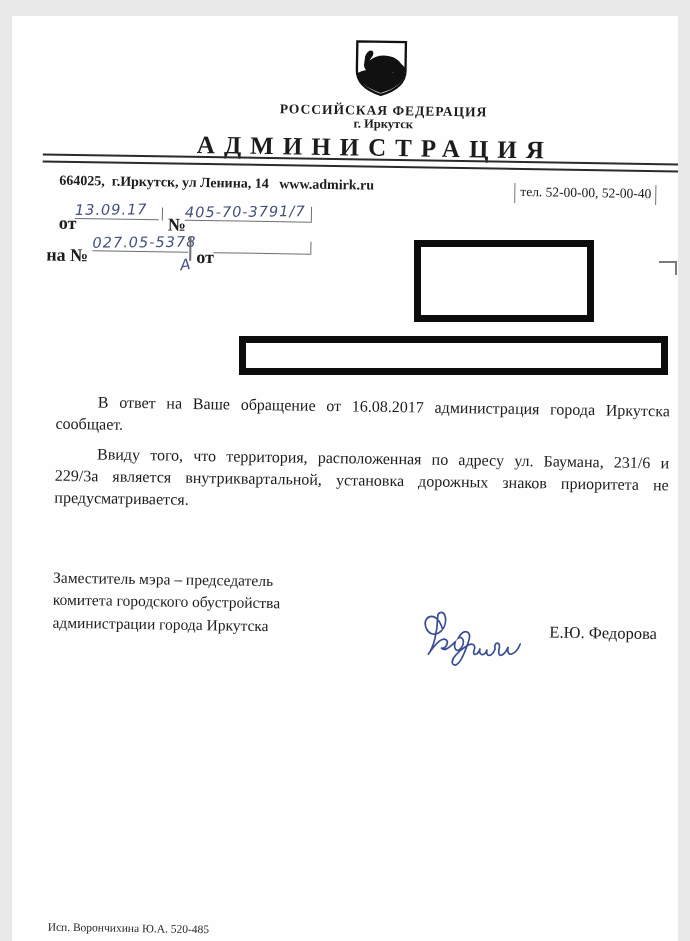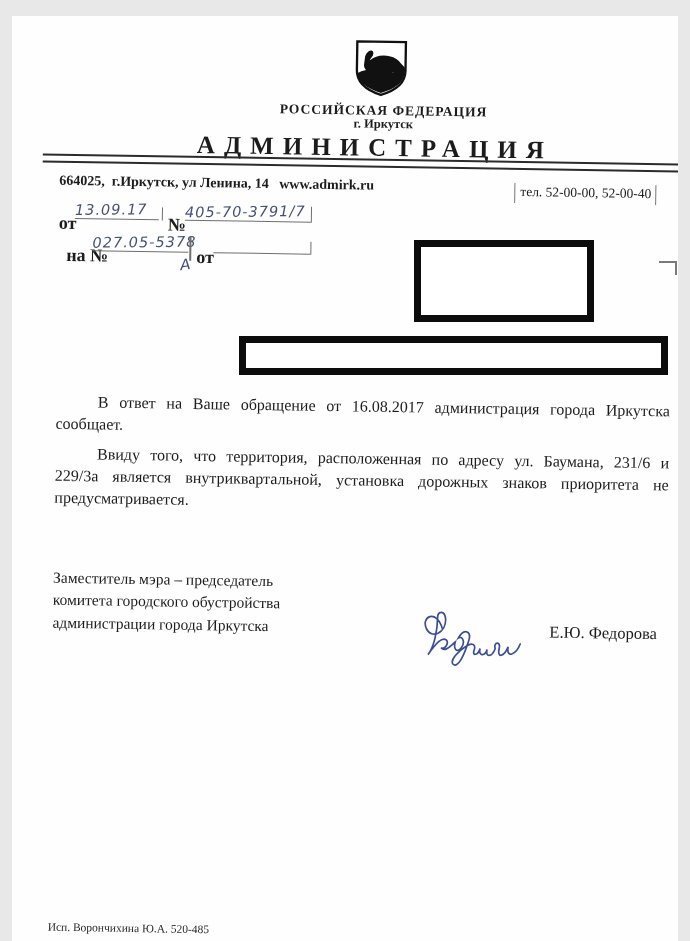--- a/index.html
+++ b/index.html
@@ -83,21 +83,21 @@
     <div class="field" style="left:66px;top:183px;width:84px;">
       <span class="hw">13.09.17</span>
     </div>
     <div class="tick" style="left:153px;top:189px;height:13px;"></div>
     <span class="lbl" style="left:159px;top:196px;">№</span>
     <div class="field" style="left:176px;top:183px;width:126px;">
       <span class="hw">405-70-3791/7</span>
     </div>
     <div class="tick" style="left:302px;top:186px;height:16px;"></div>
 
-    <span class="lbl" style="left:58px;top:228px;">на №</span>
+    <span class="lbl" style="left:38px;top:228px;">на №</span>
     <div class="field" style="left:84px;top:215px;width:96px;">
       <span class="hw">027.05-5378</span>
     </div>
     <div class="tick" style="left:181px;top:218px;height:24px;width:1.6px;"></div>
     <span class="lbl" style="left:188px;top:228px;">от</span>
     <div class="field" style="left:205px;top:215px;width:97px;">
       <span class="hw"></span>
     </div>
     <div class="tick" style="left:302px;top:221px;height:13px;"></div>
     <span class="hw-note" style="left:172px;top:237px;">А</span>

